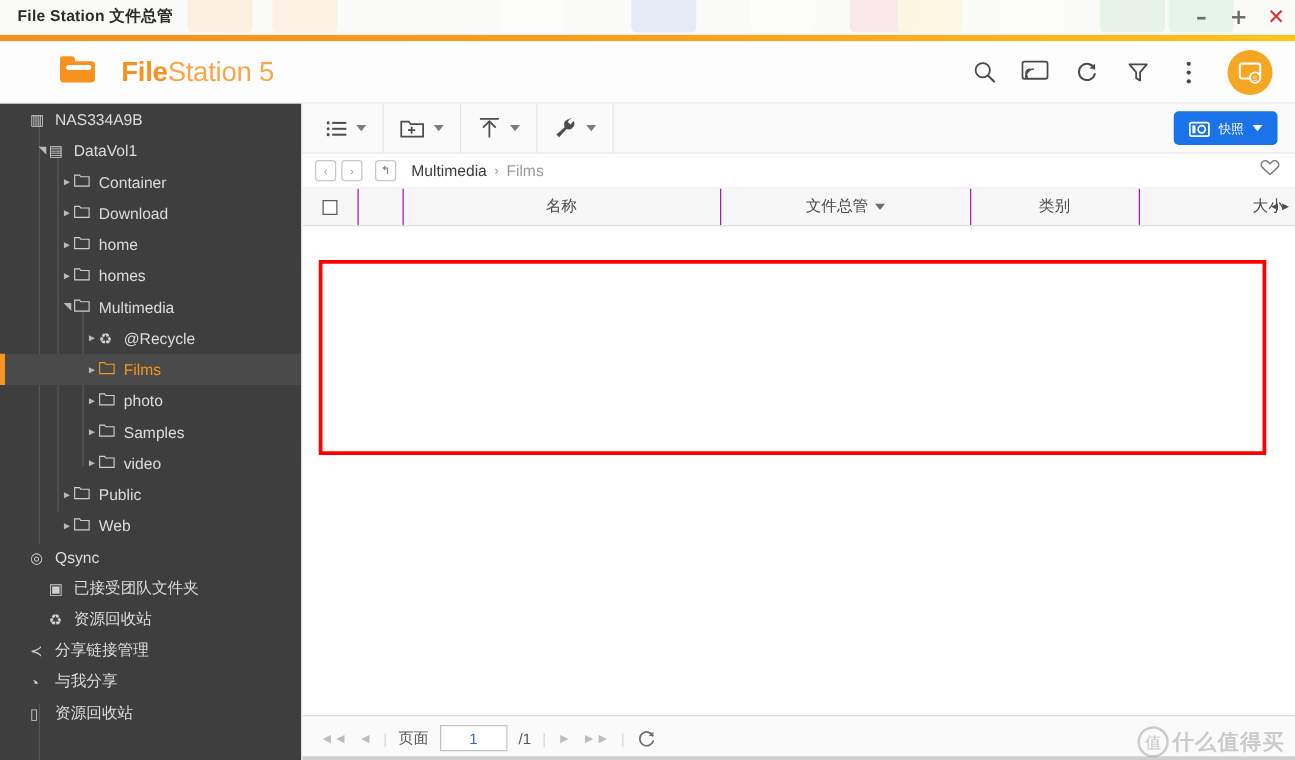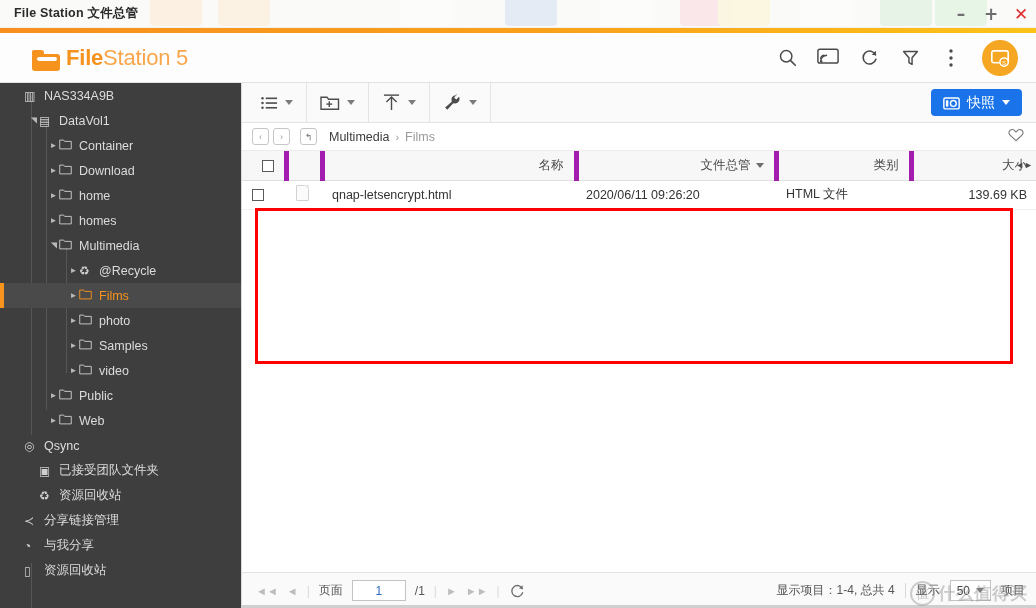--- a/index.html
+++ b/index.html
@@ -47,21 +47,21 @@
     position:absolute; left:0; top:28px; width:1036px; height:5px;
     background:linear-gradient(90deg,#f78f1e 0%,#f9a21b 55%,#fbc318 100%);
   }
 
   
   .app-header {
     position:absolute; left:0; top:33px; width:1036px; height:50px;
     background:#fdfdfd; display:flex; align-items:center;
     border-bottom:1px solid #e3e3e3;
   }
-  .brand { display:flex; align-items:flex-end; gap:6px; padding-left:32px; }
+  .brand { display:flex; align-items:flex-start; gap:21px; padding-left:48px; }
   .brand-folder { width:28px; height:21px; position:relative; }
   .brand-folder .tab {
     position:absolute; left:0; top:0; width:12px; height:5px;
     background:#f6921e; border-radius:2px 3px 0 0;
   }
   .brand-folder .body {
     position:absolute; left:0; top:4px; width:28px; height:17px;
     background:#f6921e; border-radius:2px 3px 3px 3px;
   }
   .brand-folder .notch {
@@ -134,21 +134,21 @@
   .tb-group:first-child { padding-left:16px; }
   .tb-btn {
     display:flex; align-items:center; gap:7px; cursor:pointer; color:#4d4d4d;
     padding:0 3px;
   }
   .caret { width:0;height:0;border-left:4px solid transparent;border-right:4px solid transparent;
            border-top:5px solid #7c7c7c; }
   .snap-btn {
     margin-left:auto; margin-right:14px; height:27px; border-radius:4px;
     background:#1a73e8; color:#fff; display:flex; align-items:center; gap:7px;
-    padding:0 12px; font-size:14px; cursor:pointer; white-space:nowrap;
+    padding:0 12px; font-size:10px; cursor:pointer; white-space:nowrap;
   }
   .snap-btn .caret { border-top-color:#fff; }
 
   .crumbbar {
     position:relative; height:28px; background:#fff; display:flex; align-items:center;
     padding-left:10px; border-bottom:1px solid #ececec;
   }
   .navbtn {
     width:17px; height:17px; border:1px solid #c6c6c6; border-radius:3px;
     background:#fff; display:flex; align-items:center; justify-content:center;
@@ -158,22 +158,22 @@
   .crumb { font-size:12.5px; color:#3c3c3c; cursor:pointer; }
   .crumb.cur { color:#9a9a9a; }
   .crumb-sep { color:#9a9a9a; padding:0 6px; font-size:11px; }
   .heart { margin-left:auto; margin-right:12px; cursor:pointer; color:#7a7a7a; }
 
   
   .table-wrap { position:relative; height:456px; background:#fff; }
   table.files { width:100%; border-collapse:collapse; table-layout:fixed; }
   table.files th {
     height:29px; background:#f7f7f7; font-weight:normal; font-size:12.5px;
-    color:#4a4a4a; border-bottom:1px solid #e0e0e0; text-align:right;
-    border-right:5px solid #a21caf; padding:0 10px; white-space:nowrap;
+    color:#4a4a4a; border-bottom:1px solid #e0e0e0; text-align:center;
+    border-right:1px solid #a21caf; padding:0 10px; white-space:nowrap;
   }
   table.files th.num { text-align:right; border-right:none; }
   table.files td {
     height:29px; font-size:12.5px; color:#333; padding:0 10px;
     border-bottom:1px solid #f0f0f0; white-space:nowrap; overflow:hidden;
   }
   table.files td.num { text-align:right; }
   table.files tbody tr:nth-child(even) { background:#f7f7f7; }
   .cb {
     width:12px; height:12px; border:1px solid #5b5b5b; background:#fff;
@@ -539,28 +539,20 @@
           <tr>
             <th><span class="cb"></span></th>
             <th></th>
             <th><span>名称</span></th>
             <th><span>文件总管</span><span class="sortarr"></span></th>
             <th><span>类别</span></th>
             <th class="num"><span>大小</span></th>
           </tr>
         </thead>
         <tbody id="filerows">
-            <tr>
-              <td><span class="cb"></span></td>
-              <td><span class="fileicon"></span></td>
-              <td>qnap-letsencrypt.html</td>
-              <td>2020/06/11 09:26:20</td>
-              <td>HTML 文件</td>
-              <td class="num">139.69 KB</td>
-            </tr>
           </tbody>
       </table>
       <div class="col-resizer">◄►</div>
       <div class="annot"></div>
     </div>
 
     <div class="statusbar">
       <div class="pager">
         <span class="pg">◄◄</span>
         <span class="pg">◄</span>
@@ -572,30 +564,20 @@
         <span class="pg">►</span>
         <span class="pg">►►</span>
         <span class="pgsep">|</span>
         <span class="refresh-sm">
           <svg width="16" height="16" viewBox="0 0 18 18">
               <path d="M15 6.4A6.2 6.2 0 1 0 15.3 11" fill="none" stroke="#6d6d6d" stroke-width="1.5" stroke-linecap="round"></path>
               <path d="M15.5 2.6 15.3 6.8l-4.1-.5z" fill="#6d6d6d"></path>
             </svg>
         </span>
       </div>
-      <div class="status-right">
-        <span>显示项目：1-4, 总共 4</span>
-        <span class="divider-v"></span>
-        <span>显示</span>
-        <span class="sel-box">
-          <span>50</span>
-          <span class="caret"></span>
-        </span>
-        <span>项目</span>
-      </div>
     </div>
 
     <div class="scroll-bottom" style="left:0;"></div>
   </div>
 
   <div class="watermark">
     <div class="wm-circle">值</div>
     <div class="wm-text">什么值得买</div>
   </div>
 

